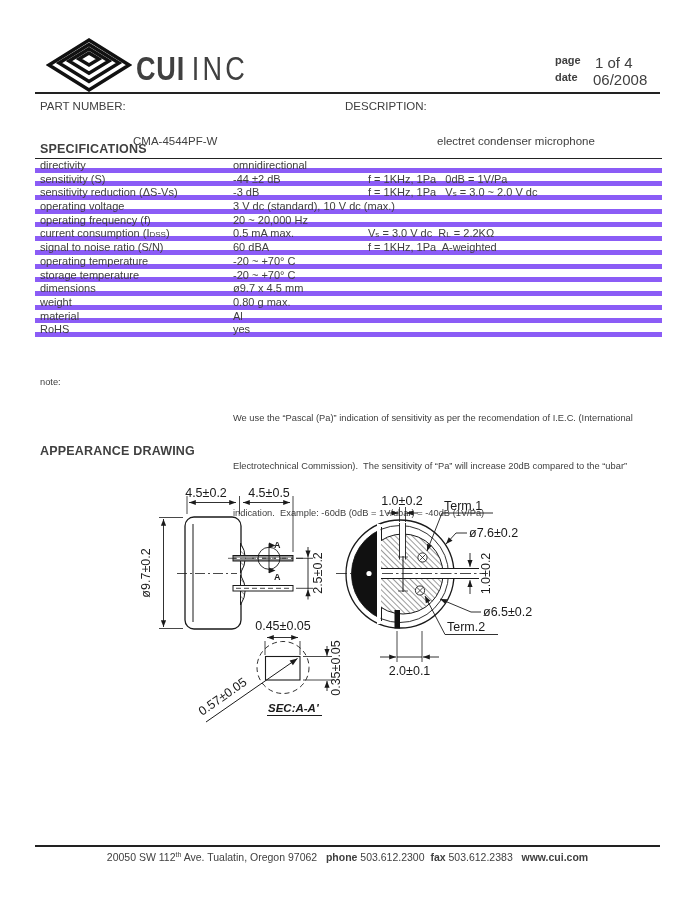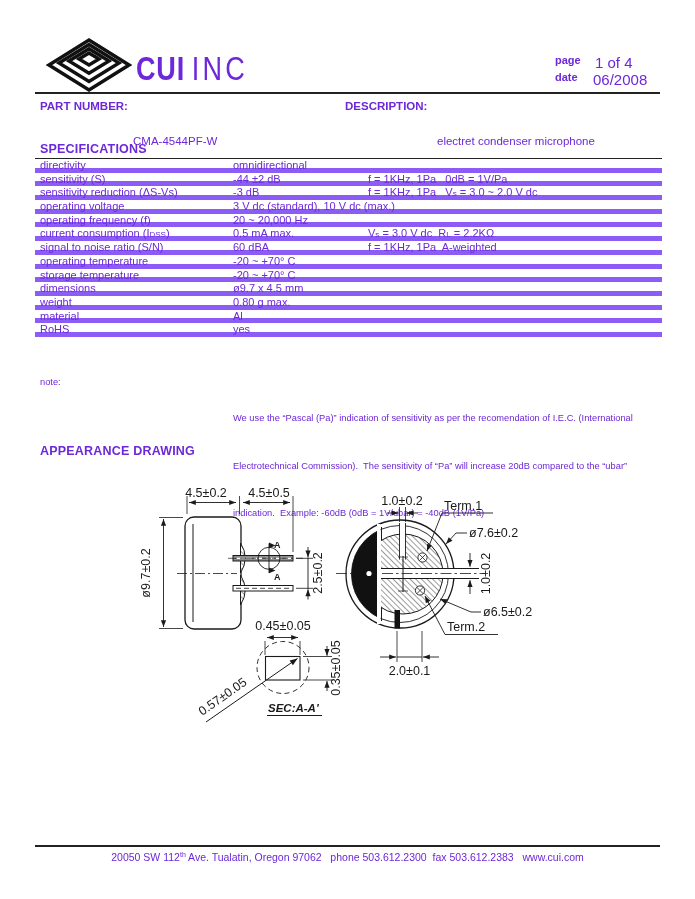--- a/index.html
+++ b/index.html
@@ -1,45 +1,45 @@
 <!DOCTYPE html>
 <html><head>
 <meta charset="utf-8">
 <style>
   * { margin:0; padding:0; box-sizing:border-box; }
   html,body { background:#888; }
   #page {
     position:relative; width:695px; height:899px; background:#ffffff;
-    font-family:"Liberation Sans", sans-serif; color:#6d28d9; overflow:hidden;
+    font-family:"Liberation Sans", sans-serif; color:#404040; overflow:hidden;
     margin:0 auto;
   }
   .abs { position:absolute; white-space:pre; }
   
   #brand { left:136px; top:50px; font-size:33px; letter-spacing:1px;
            transform:scaleX(0.82); transform-origin:left top; }
   #brand .cui { font-weight:800; }
   #brand .inc { font-weight:500; letter-spacing:4px; margin-left:8px; }
   .pd-label { font-weight:bold; font-size:11px; }
   .pd-value { font-size:15px; }
   .rule { position:absolute; background:#222; }
-  .pn-label { font-weight:bold; font-size:11.5px; }
+  .pn-label { font-weight:normal; font-size:11.5px; }
   .pn-value { font-size:11.5px;margin-top:35px; }
   .section-heading { font-weight:bold; font-size:12.5px; letter-spacing:0.2px; }
   
   #spec-table { position:absolute; left:35px; top:158px; width:627px; border-top:1.5px solid #222; }
   .spec-row { position:relative; height:13.7px; border-bottom:5px solid #8b5cf6; }
   .spec-row .c { position:absolute; top:0; font-size:11px; line-height:13.4px; white-space:pre; }
   .c1 { left:5px; } .c2 { left:198px; } .c3 { left:333px; }
   .sub { font-size:8px; }
   
   .note-text { font-size:9.3px; line-height:11.6px; }
   
   #footer-line { left:35px; top:845px; width:625px; height:1.5px; }
   #footer { left:35px; top:850px; width:625px; text-align:center; font-size:10.5px; white-space:pre; }
-  #footer b { font-weight:normal; }
+  #footer b { font-weight:bold; }
   .sup { font-size:7px; vertical-align:super; }
   svg text { font-family:"Liberation Sans", sans-serif; fill:#1a1a1a; }
 </style>
 </head>
 <body>
 
 <div id="page">
 
   <svg class="abs" style="left:46px; top:36px;" width="86" height="58" viewBox="0 0 86 58">
     <g fill="none" stroke="#111" stroke-width="3.4">

